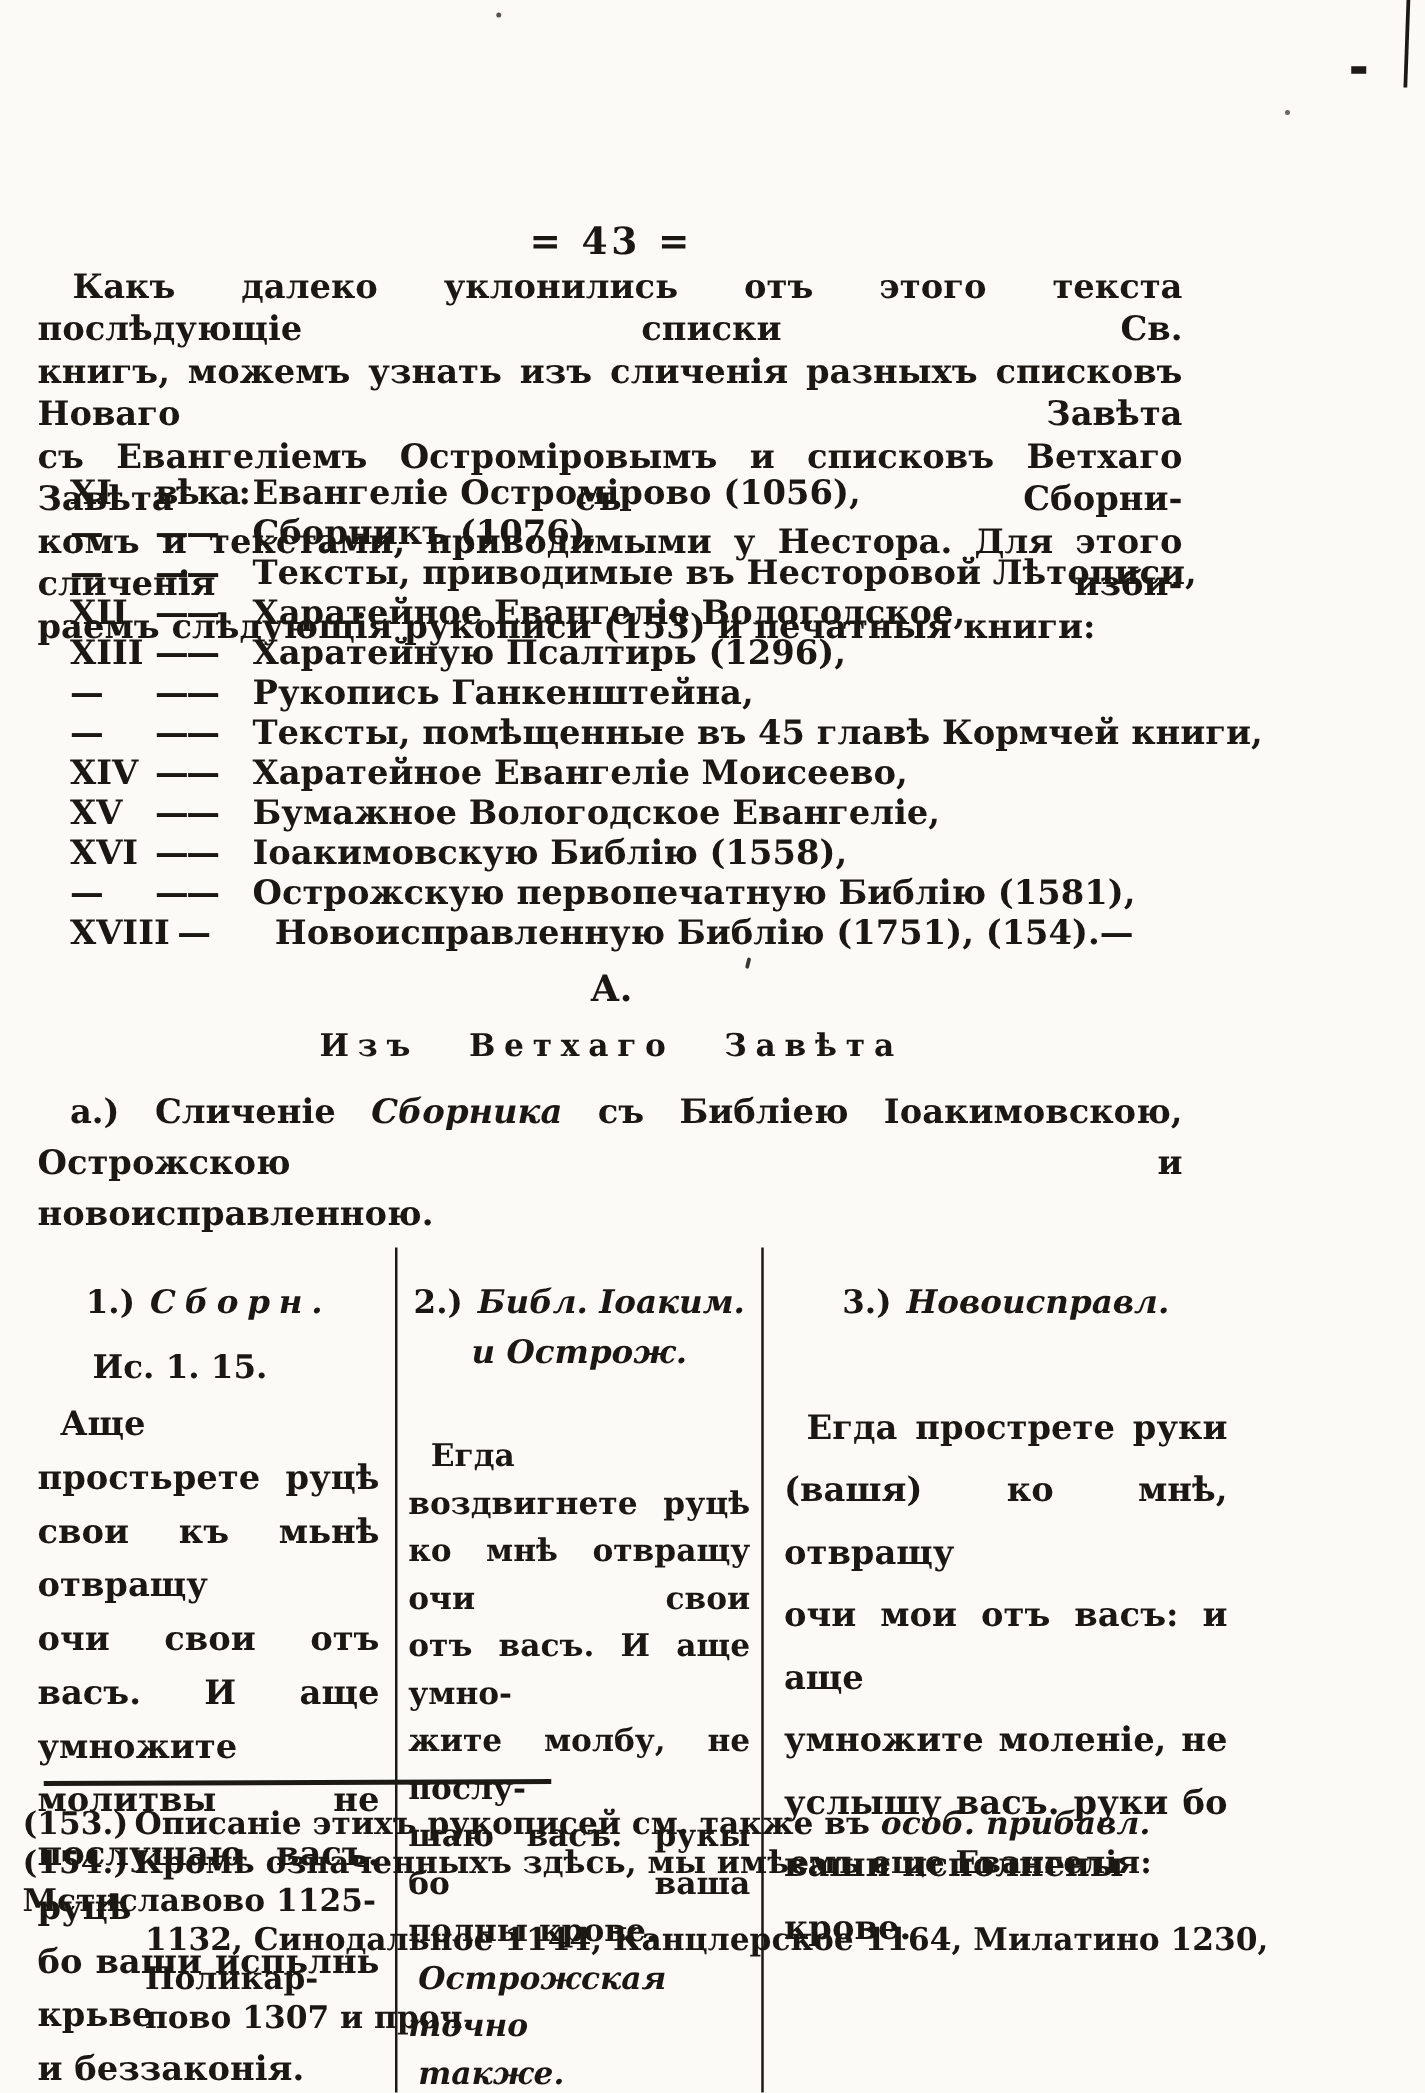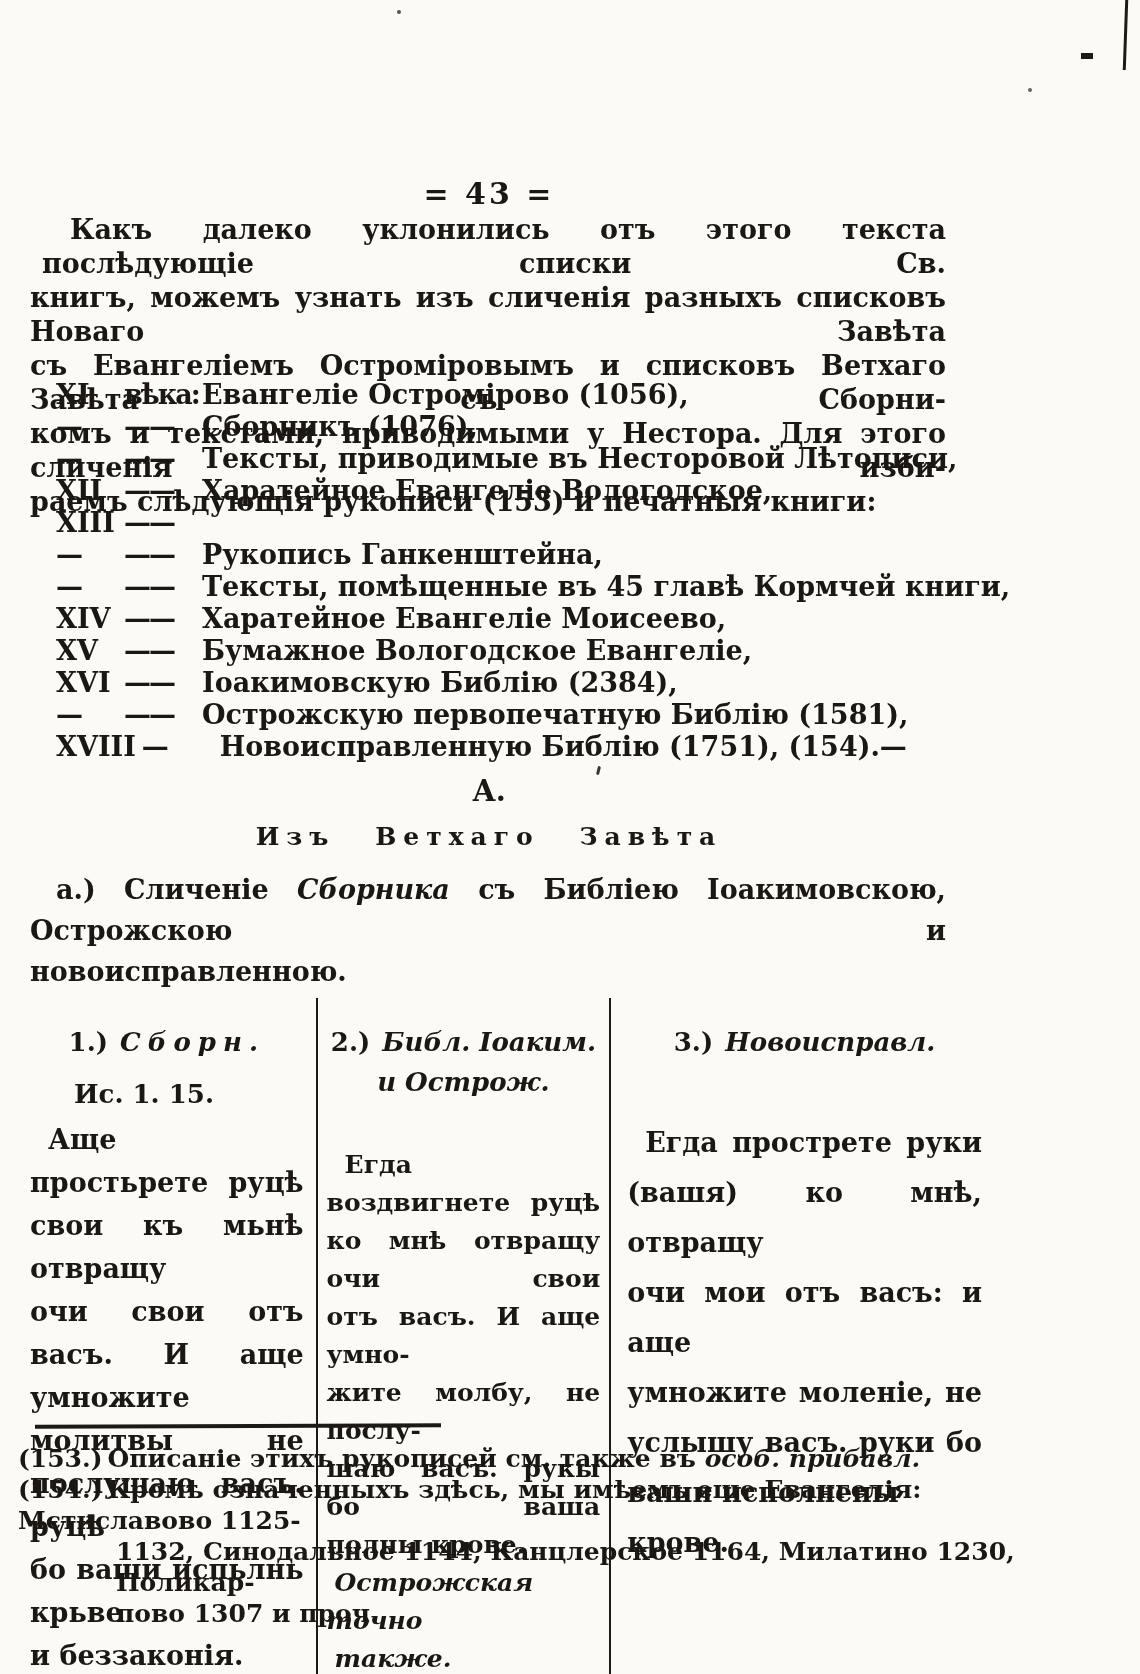--- a/index.html
+++ b/index.html
@@ -26,21 +26,21 @@
 
   .pagenum {
     left: 30px; top: 176px; width: 918px;
     text-align: center;
     font-size: 30px; letter-spacing: 3px;
   }
 
   .intro { left: 30px; top: 213px; width: 916px; font-size: 27px; line-height: 34px; }
   .intro .iline { white-space: nowrap; }
   .intro .iline.just { white-space: normal; }
-  .intro .first { text-indent: 28px; margin-left: 12px; }
+  .intro .first { text-indent: 28px; }
 
   .mlist { left: 56px; top: 379px; width: 900px; font-size: 27px; line-height: 32px; }
   .mrow  { display: flex; }
   .mnum  { flex: 0 0 auto; min-width: 62px; padding-right: 6px; }
   .mmid  { flex: 0 0 auto; min-width: 78px; letter-spacing: -2px; }
   .mtext { flex: 1 1 auto; white-space: nowrap; }
 
   .secletter { left: 30px; top: 774px; width: 918px; text-align: center; font-size: 29px; }
   .sectitle  {
     left: 30px; top: 822px; width: 918px; text-align: center;
@@ -109,20 +109,21 @@
     <span class="mtext">Тексты, приводимые въ Несторовой Лѣтописи,</span>
   </div>
   <div class="mrow">
     <span class="mnum">XII</span>
     <span class="mmid">——</span>
     <span class="mtext">Харатейное Евангеліе Вологодское,</span>
   </div>
   <div class="mrow">
     <span class="mnum">XIII</span>
     <span class="mmid">——</span>
+    <span class="mtext">Харатейную Псалтирь (1296),</span>
   </div>
   <div class="mrow">
     <span class="mnum">—</span>
     <span class="mmid">——</span>
     <span class="mtext">Рукопись Ганкенштейна,</span>
   </div>
   <div class="mrow">
     <span class="mnum">—</span>
     <span class="mmid">——</span>
     <span class="mtext">Тексты, помѣщенные въ 45 главѣ Кормчей книги,</span>
@@ -133,21 +134,21 @@
     <span class="mtext">Харатейное Евангеліе Моисеево,</span>
   </div>
   <div class="mrow">
     <span class="mnum">XV</span>
     <span class="mmid">——</span>
     <span class="mtext">Бумажное Вологодское Евангеліе,</span>
   </div>
   <div class="mrow">
     <span class="mnum">XVI</span>
     <span class="mmid">——</span>
-    <span class="mtext">Іоакимовскую Библію (2384),</span>
+    <span class="mtext">Іоакимовскую Библію (1558),</span>
   </div>
   <div class="mrow">
     <span class="mnum">—</span>
     <span class="mmid">——</span>
     <span class="mtext">Острожскую первопечатную Библію (1581),</span>
   </div>
   <div class="mrow">
     <span class="mnum">XVIII</span>
     <span class="mmid">—</span>
     <span class="mtext">Новоисправленную Библію (1751), (154).—</span>

